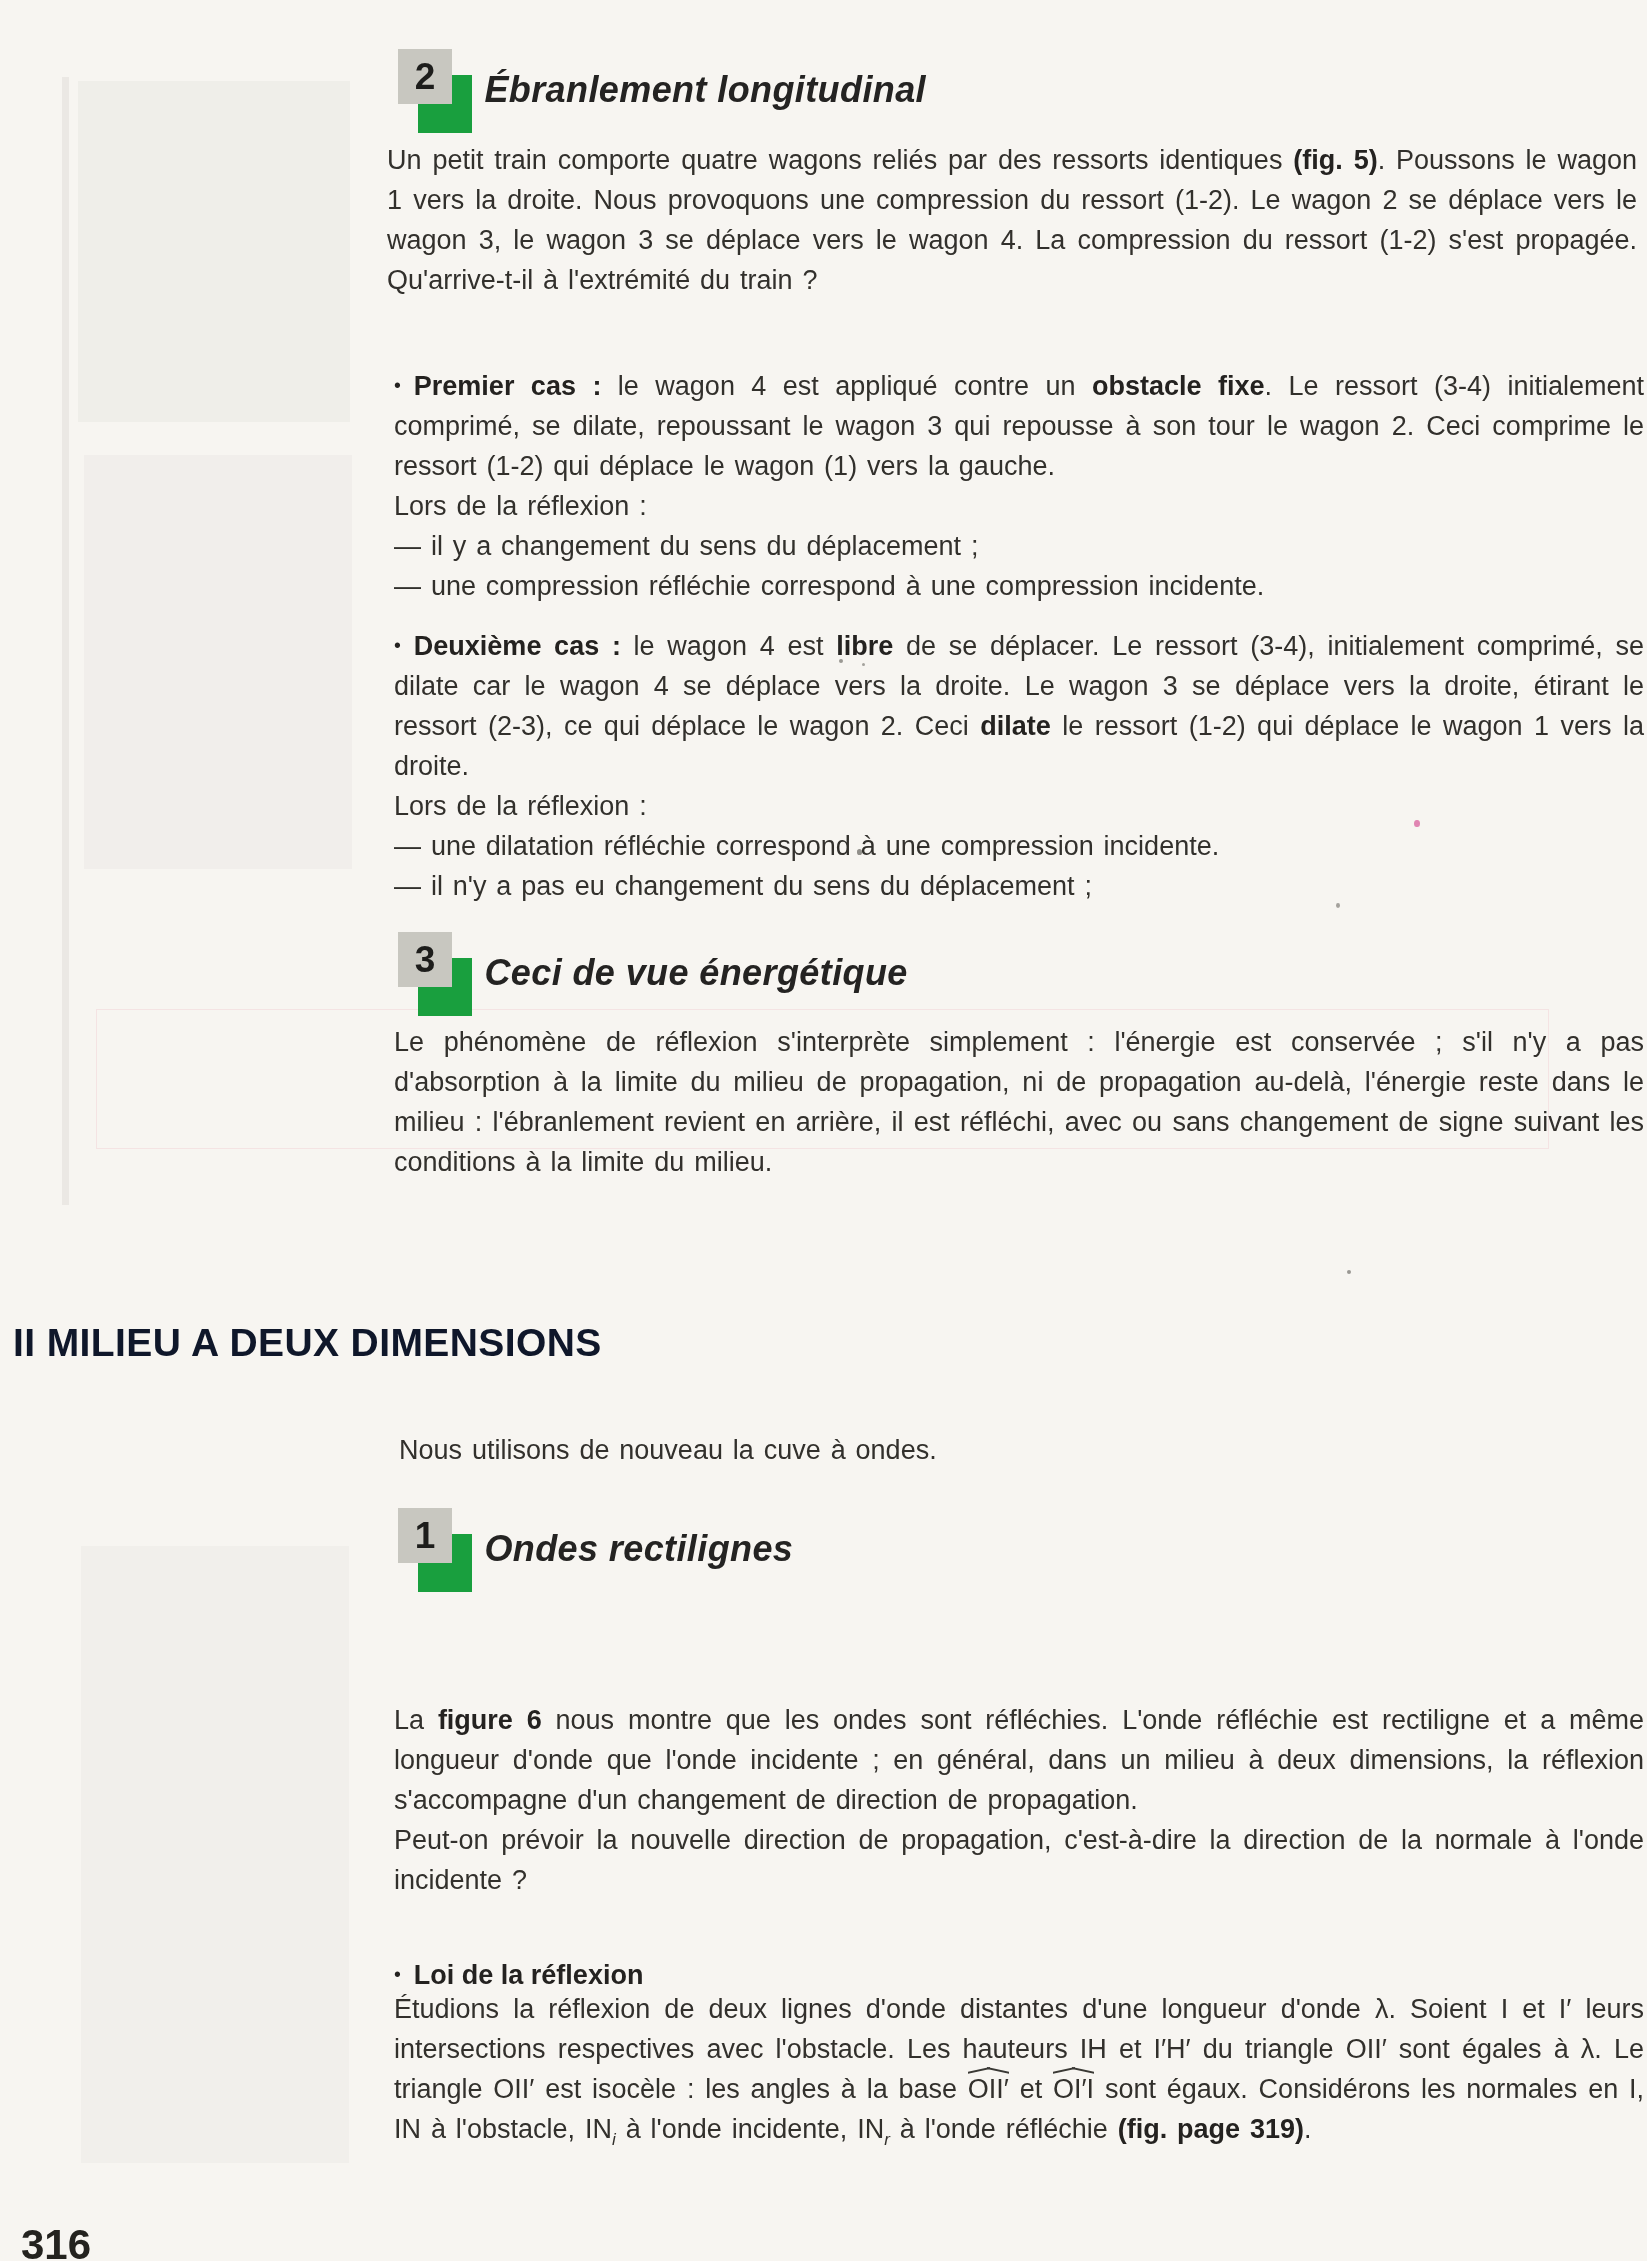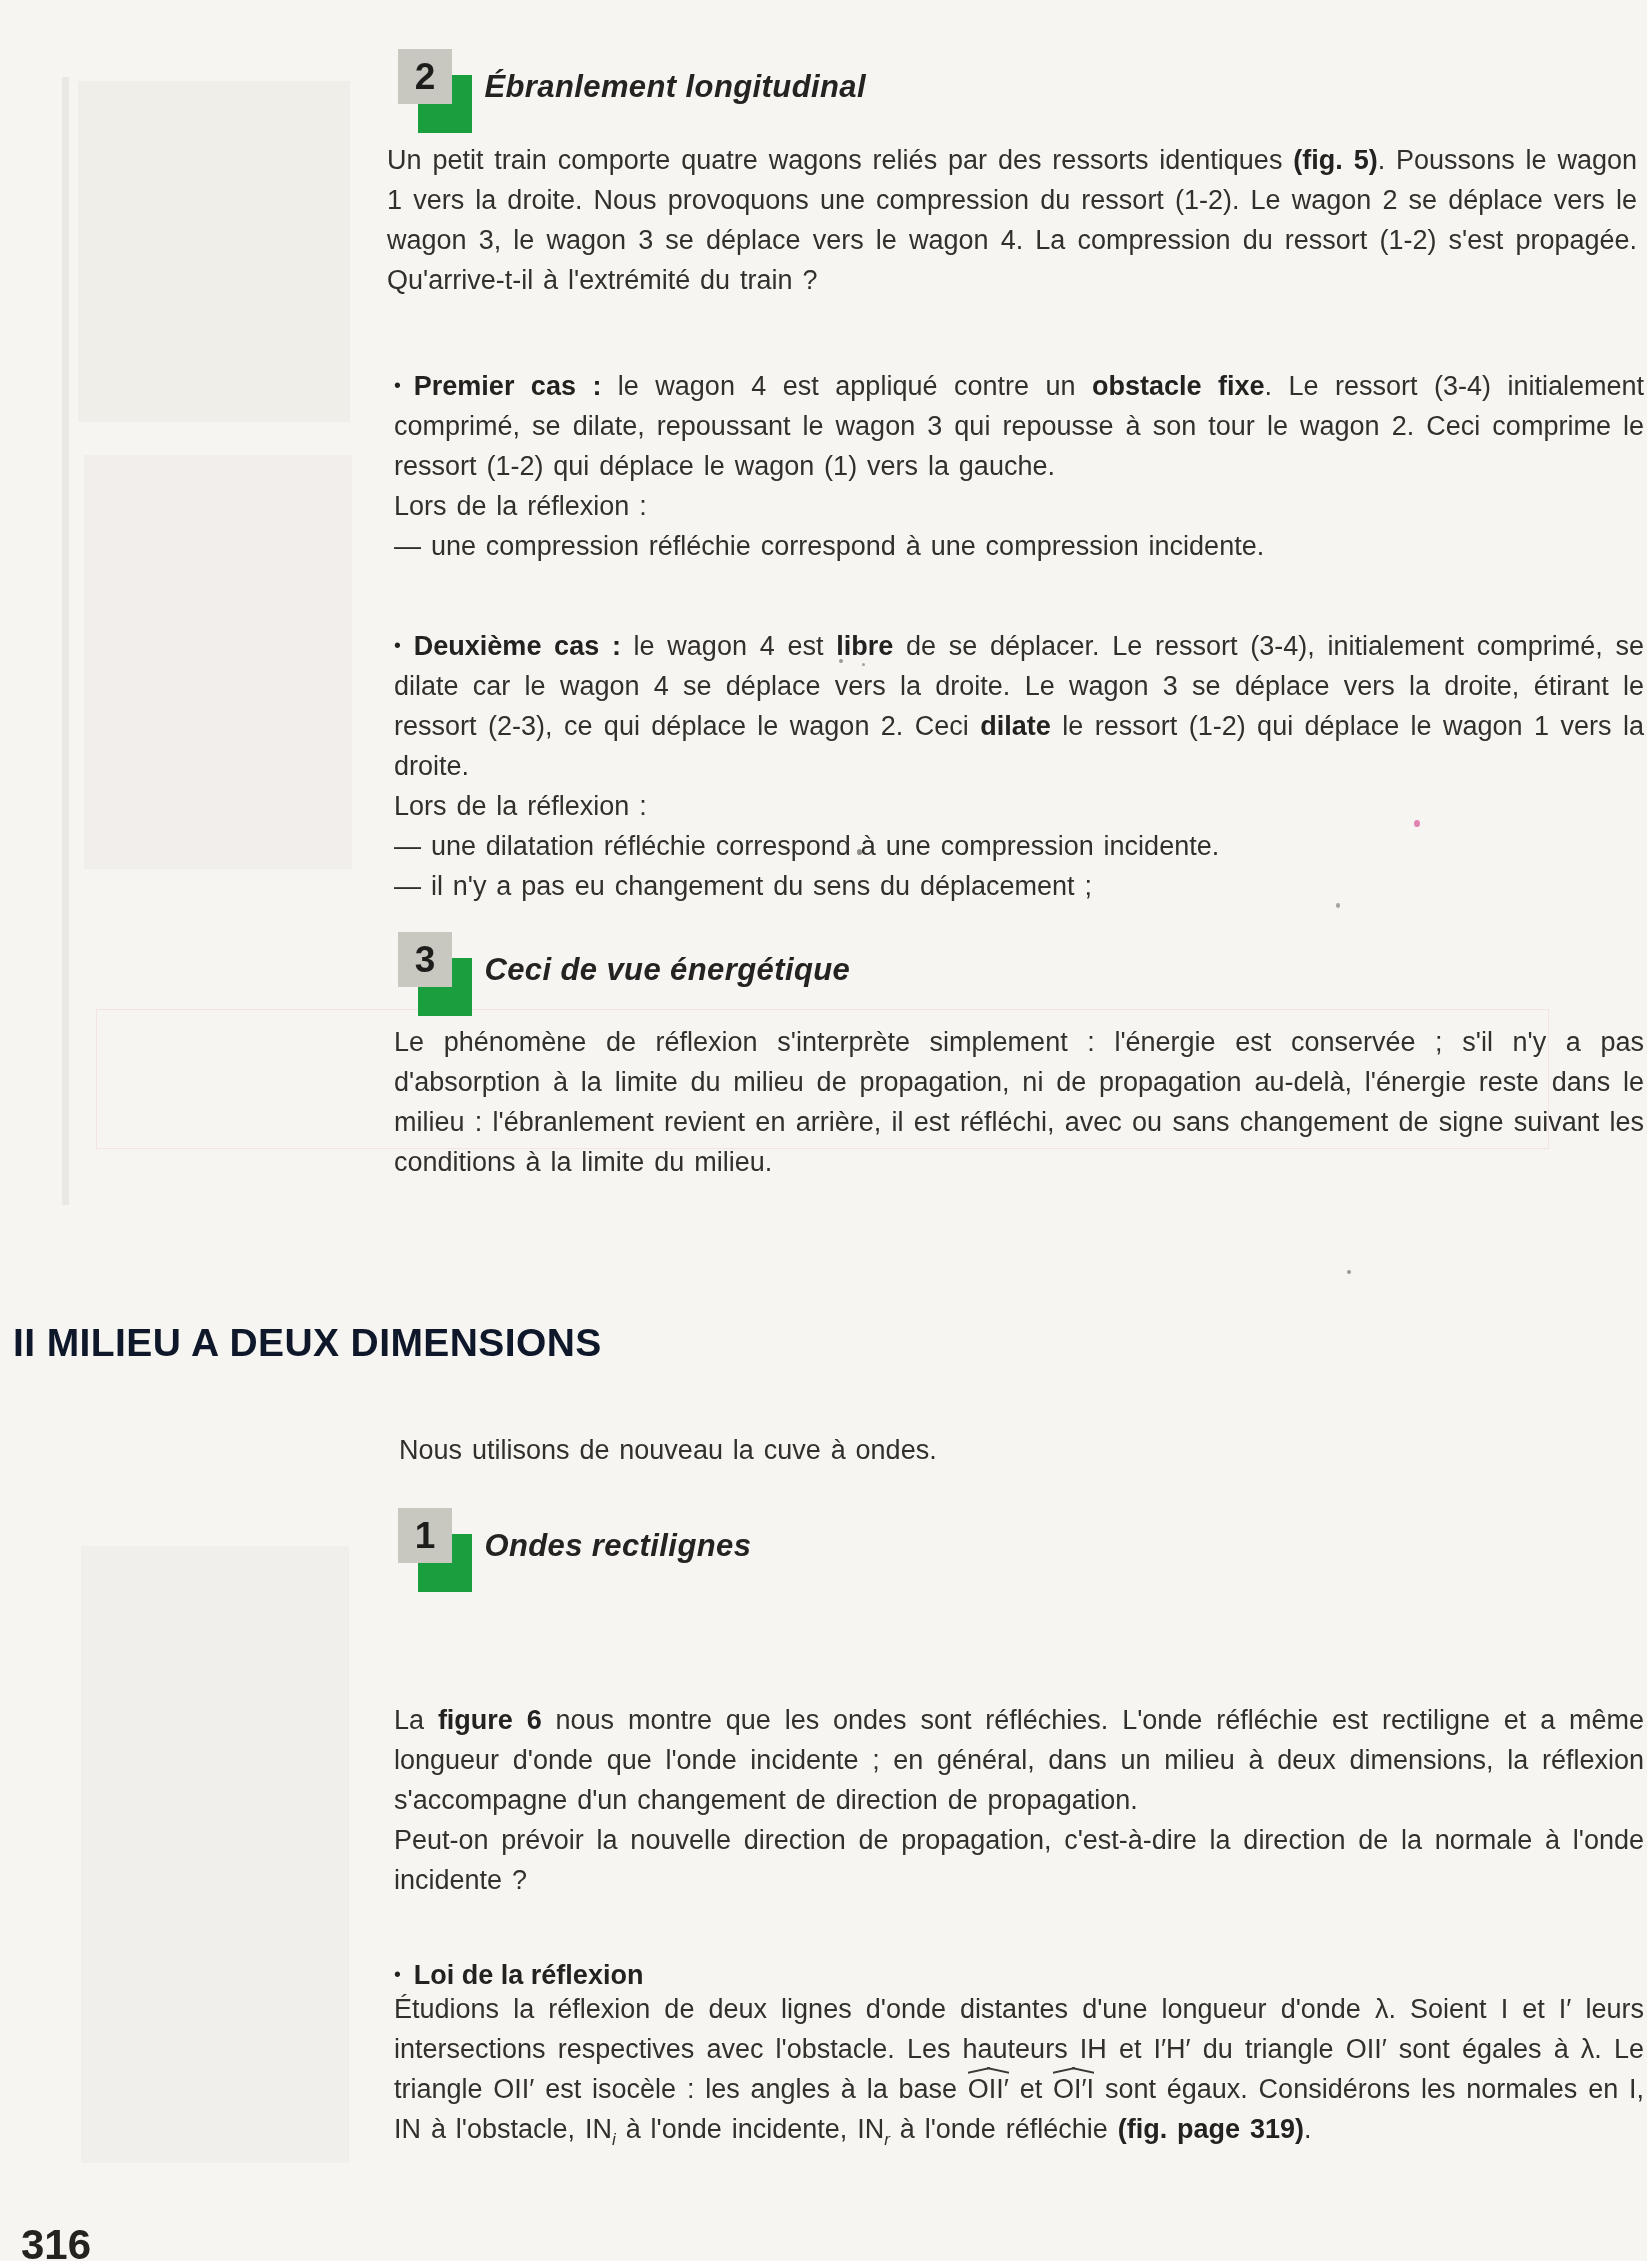--- a/index.html
+++ b/index.html
@@ -9,21 +9,21 @@
   .body{font-size:27px;line-height:40px;margin:0;text-align:justify;word-spacing:2.4px;color:#32302c;}
   .nj{text-align:left;}
   .bold{font-weight:bold;color:#242220;}
   .bullet{font-size:19.5px;padding-right:13px;vertical-align:3.2px;color:#242220;}
   .sec-head{display:flex;align-items:flex-start;gap:11.4px;}
   .badge{position:relative;width:75px;height:84px;flex:0 0 auto;}
   .badge-green{position:absolute;left:19.5px;top:26px;width:54px;height:58px;background:#199f3e;}
   .badge-gray{position:absolute;left:0;top:0;width:54px;height:55px;background:#c8c7c0;
               display:flex;align-items:center;justify-content:center;
               font-weight:bold;font-size:37px;color:#1d1d1b;}
-  .sec-title{margin-top:21px;font-size:31px;line-height:1.1;font-weight:bold;font-style:italic;
+  .sec-title{margin-top:21px;font-size:36px;line-height:1.1;font-weight:bold;font-style:italic;
              color:#242322;letter-spacing:0.4px;white-space:nowrap;}
   .red-head{font-size:39px;font-weight:bold;color:#0f172a;letter-spacing:0.4px;white-space:nowrap;}
   .pagenum{font-size:42px;font-weight:bold;color:#24231f;}
   .subhead{font-size:27px;line-height:40px;margin:0;}
   sub.idx{font-size:17px;font-style:italic;line-height:0;vertical-align:-6.5px;}
   .hat{position:relative;display:inline-block;}
   .hat::before,.hat::after{content:"";position:absolute;top:-2.4px;height:0;width:53%;
                            border-top:2.4px solid #3a3935;}
   .hat::before{left:0;transform:skewY(-12deg);transform-origin:100% 0;}
   .hat::after{right:0;transform:skewY(12deg);transform-origin:0 0;}
@@ -59,20 +59,21 @@
 
   <p class="abs body" style="left:387px;top:140px;width:1250px;">
     <span>Un petit train comporte quatre wagons reliés par des ressorts identiques </span><span class="bold">(fig. 5)</span><span>. Poussons le wagon 1 vers la droite. Nous provoquons une compression du ressort (1-2). Le wagon 2 se déplace vers le wagon 3, le wagon 3 se déplace vers le wagon 4. La compression du ressort (1-2) s'est propagée. Qu'arrive-t-il à l'extrémité du train ?</span>
   </p>
 
   <div class="abs" style="left:394px;top:365px;width:1250px;">
     <p class="body">
       <span class="bullet">•</span><span class="bold">Premier cas :</span><span> le wagon 4 est appliqué contre un </span><span class="bold">obstacle fixe</span><span>. Le ressort (3-4) initialement comprimé, se dilate, repoussant le wagon 3 qui repousse à son tour le wagon 2. Ceci comprime le ressort (1-2) qui déplace le wagon (1) vers la gauche.</span>
     </p>
     <p class="body nj">Lors de la réflexion :</p>
+    <p class="body nj">— il y a changement du sens du déplacement ;</p>
     <p class="body nj">— une compression réfléchie correspond à une compression incidente.</p>
   </div>
 
   <div class="abs" style="left:394px;top:625px;width:1250px;">
     <p class="body">
       <span class="bullet">•</span><span class="bold">Deuxième cas :</span><span> le wagon 4 est </span><span class="bold">libre</span><span> de se déplacer. Le ressort (3-4), initialement comprimé, se dilate car le wagon 4 se déplace vers la droite. Le wagon 3 se déplace vers la droite, étirant le ressort (2-3), ce qui déplace le wagon 2. Ceci </span><span class="bold">dilate</span><span> le ressort (1-2) qui déplace le wagon 1 vers la droite.</span>
     </p>
     <p class="body nj">Lors de la réflexion :</p>
     <p class="body nj">— une dilatation réfléchie correspond à une compression incidente.</p>
     <p class="body nj">— il n'y a pas eu changement du sens du déplacement ;</p>

